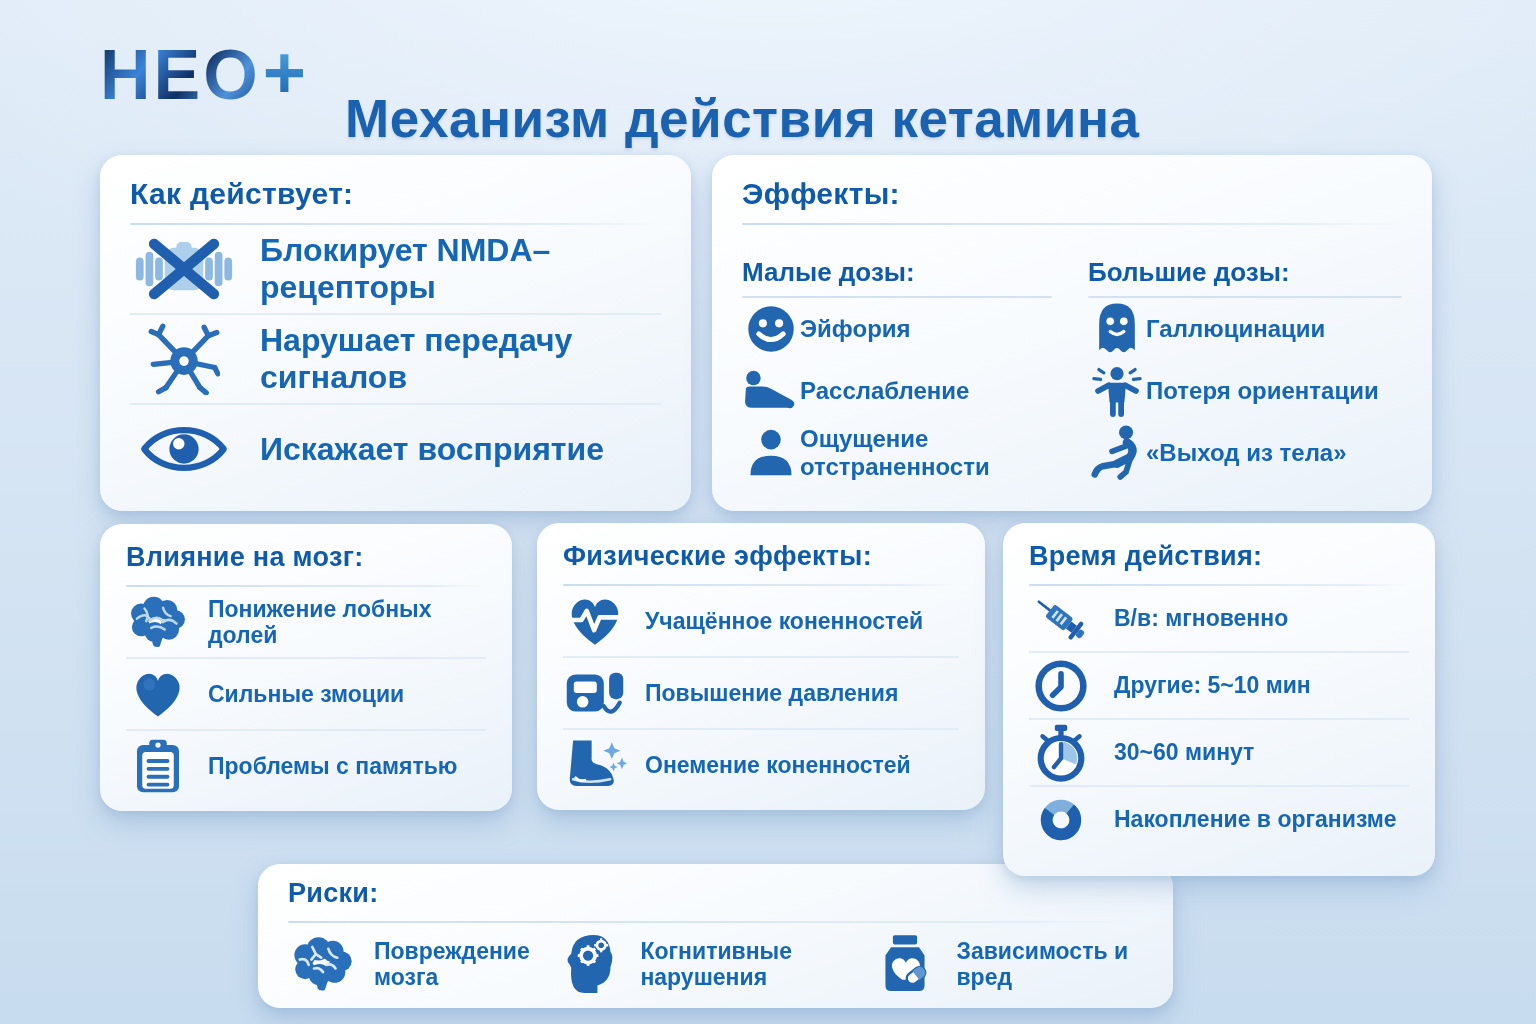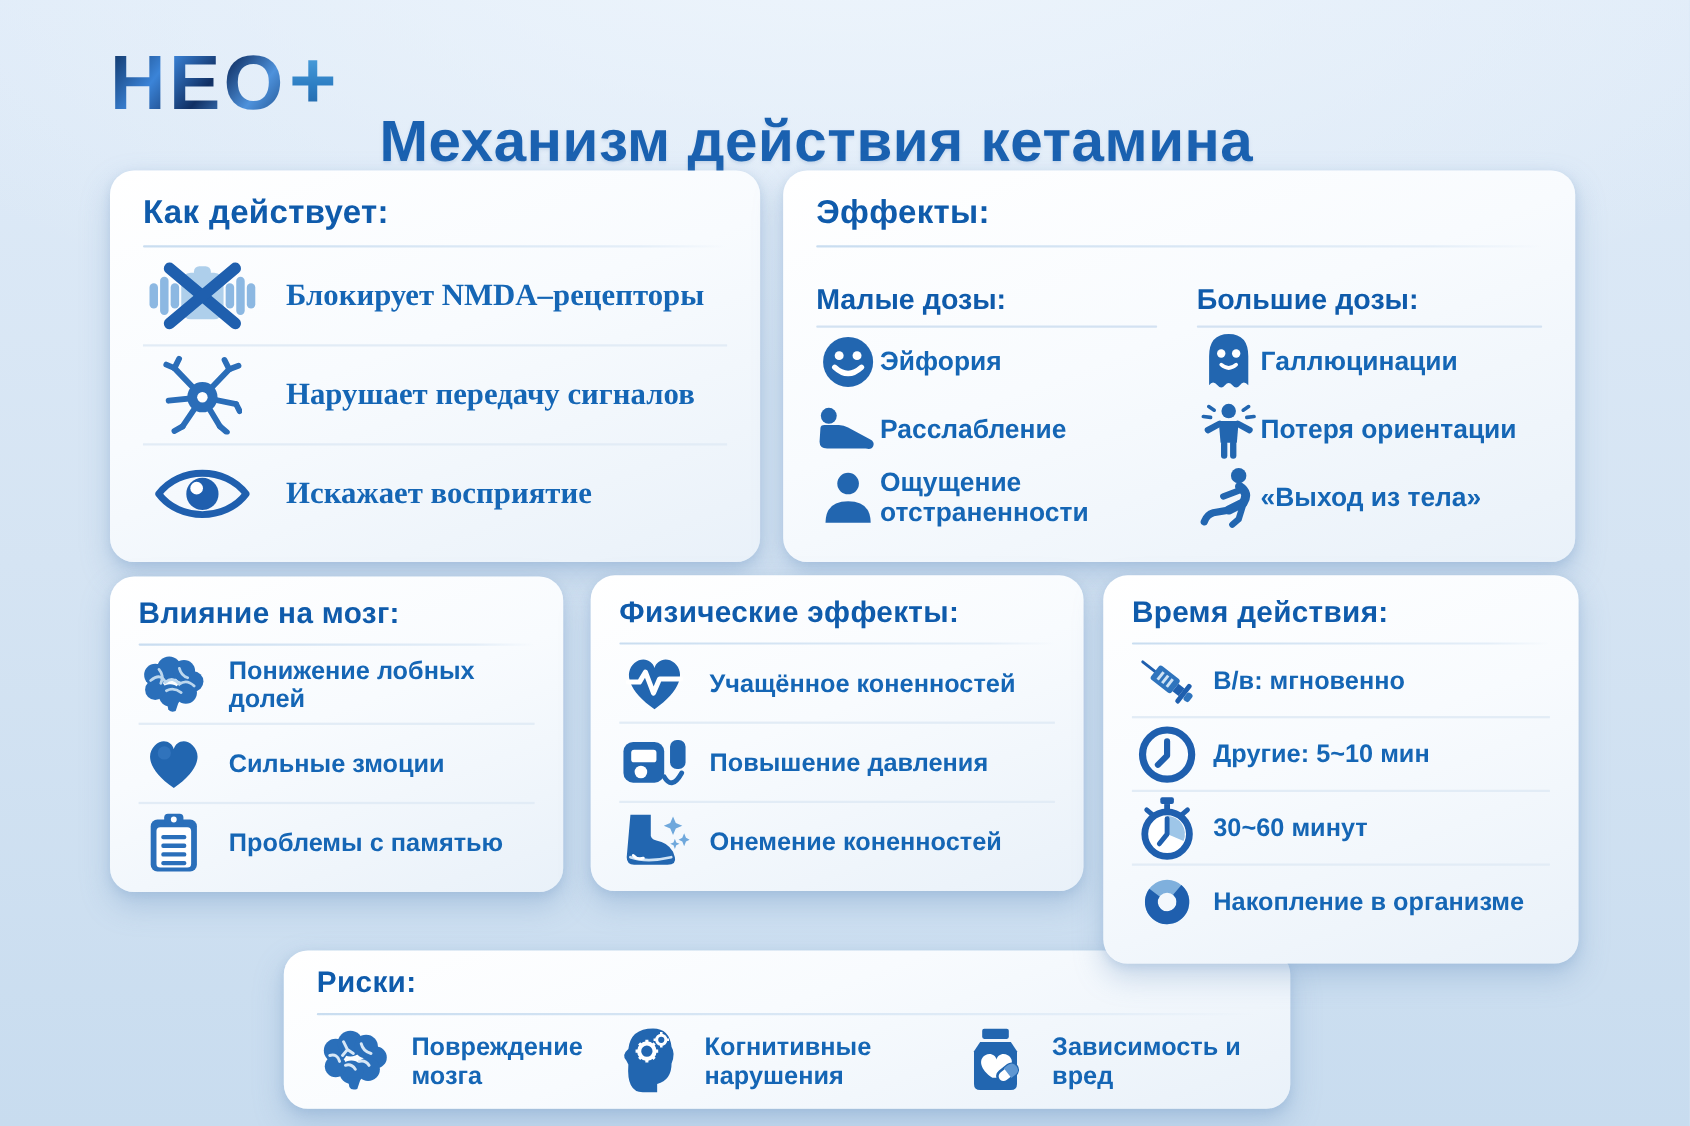--- a/index.html
+++ b/index.html
@@ -20,21 +20,21 @@
     font-size:70px;font-weight:700;letter-spacing:3px;
     background:linear-gradient(128deg,#0b2c5a 0%,#3b84d8 30%,#102f63 55%,#4e92dc 78%,#17457f 100%);
     -webkit-background-clip:text;background-clip:text;color:transparent;
   }
   .logo-plus{
     font-size:74px;font-weight:800;margin-left:2px;margin-top:-4px;
     background:linear-gradient(180deg,#5cb0e8 0%,#2e7fc4 55%,#1b5c9e 100%);
     -webkit-background-clip:text;background-clip:text;color:transparent;
   }
   .page-title{
-    position:absolute;left:345px;top:62px;
+    position:absolute;left:345px;top:52px;
     font-size:53px;font-weight:700;color:#1a61b0;letter-spacing:.5px;
     text-shadow:0 2px 3px rgba(140,170,205,.35);
   }
   
   .card{
     position:absolute;box-sizing:border-box;z-index:1;
     background:linear-gradient(160deg,#ffffff 0%,#f8fbfe 45%,#e9f1f9 100%);
     border-radius:22px;
     box-shadow:0 12px 26px rgba(122,158,200,.38),0 3px 8px rgba(122,158,200,.22);
   }
@@ -43,40 +43,40 @@
         background:linear-gradient(90deg,#c9ddf0 0%,#e4eef8 85%,rgba(228,238,248,0) 100%);}
   .items{list-style:none;margin:0;padding:0;}
   .item{display:flex;align-items:center;gap:22px;}
   .item + .item{border-top:2px solid #e2ecf6;}
   .label{font-weight:700;color:#1566b5;line-height:1.15;}
   .icon{flex:0 0 auto;display:flex;align-items:center;justify-content:center;}
   .icon svg{display:block;}
   
   .card-how{left:100px;top:155px;width:591px;height:356px;padding:22px 30px;}
   .card-how .item{height:88px;}
-  .card-how .label{font-size:28px;font-family:Liberation Serif, serif;}
+  .card-how .label{font-size:32px;}
   .card-how .icon{width:108px;}
   
   .card-effects{left:712px;top:155px;width:720px;height:356px;padding:22px 30px;}
   .cols{display:flex;gap:36px;margin-top:8px;}
   .col-left{flex:0 0 310px;}
   .col-right{flex:1;}
   .col h3{margin:24px 0 0;font-size:26px;font-weight:700;color:#0f5bab;}
   .rule2{height:2px;background:#d3e2f2;border-radius:1px;margin-top:8px;}
   .card-effects .item{min-height:62px;gap:0;}
   .card-effects .item + .item{border-top:none;}
   .card-effects .label{font-size:24px;}
   .card-effects .icon{width:58px;}
   
   .card-brain{left:100px;top:524px;width:412px;height:287px;padding:18px 26px;}
   .card-physical{left:537px;top:523px;width:448px;height:287px;padding:18px 26px;}
   .card-duration{left:1003px;top:523px;width:432px;height:353px;padding:18px 26px;z-index:2;}
   .card-brain h2,.card-physical h2,.card-duration h2,.card-risks h2{font-size:27px;}
   .card-brain .item,.card-physical .item{height:70px;gap:18px;}
-  .card-duration .item{height:65px;gap:10px;}
+  .card-duration .item{height:65px;gap:21px;}
   .card-brain .label,.card-physical .label,.card-duration .label,.card-risks .label{font-size:23px;}
   .card-brain .icon,.card-physical .icon,.card-duration .icon{width:64px;}
   
   .card-risks{left:258px;top:830px;width:915px;height:144px;padding:14px 30px;z-index:0;margin-top:34px;}
   .risk-row{display:flex;align-items:center;margin-top:10px;}
   .risk-item{display:flex;align-items:center;gap:16px;}
   .card-risks .icon{width:70px;}
 </style>
 </head>
 <body>

